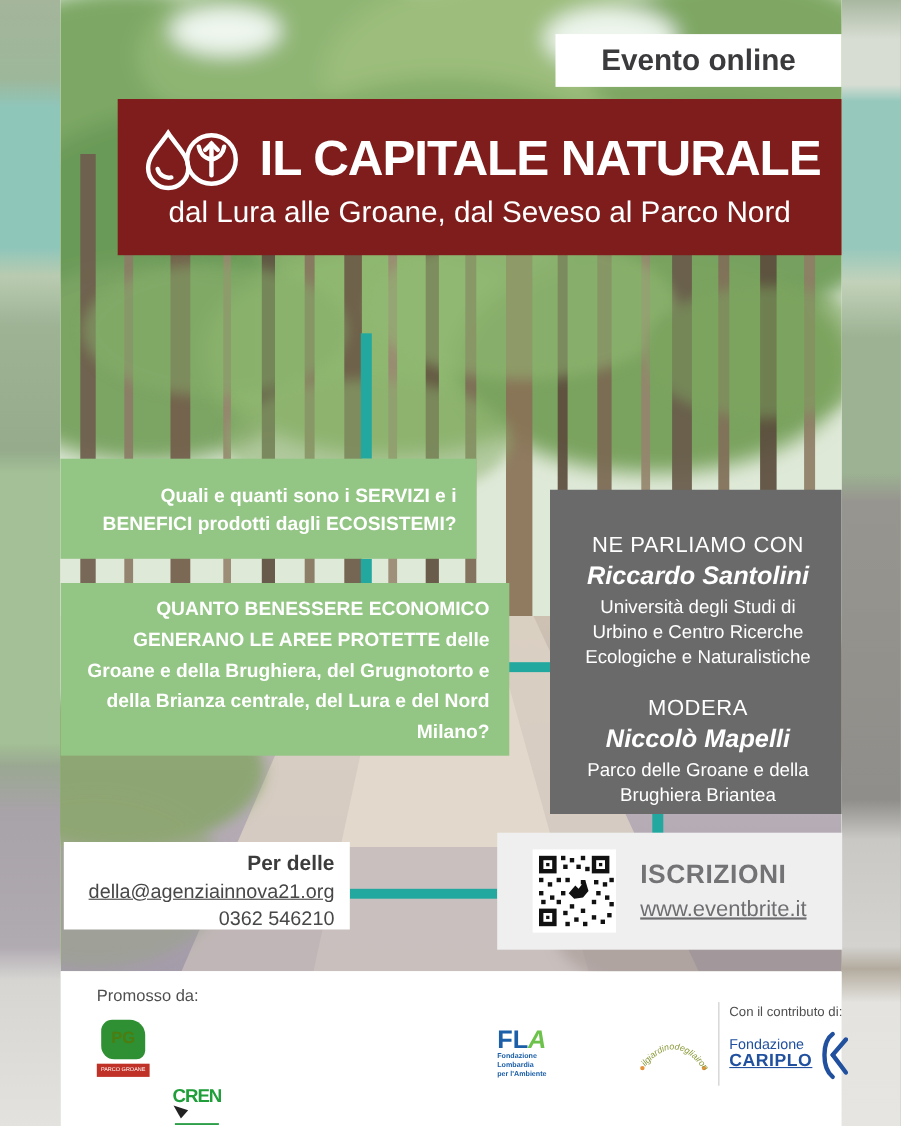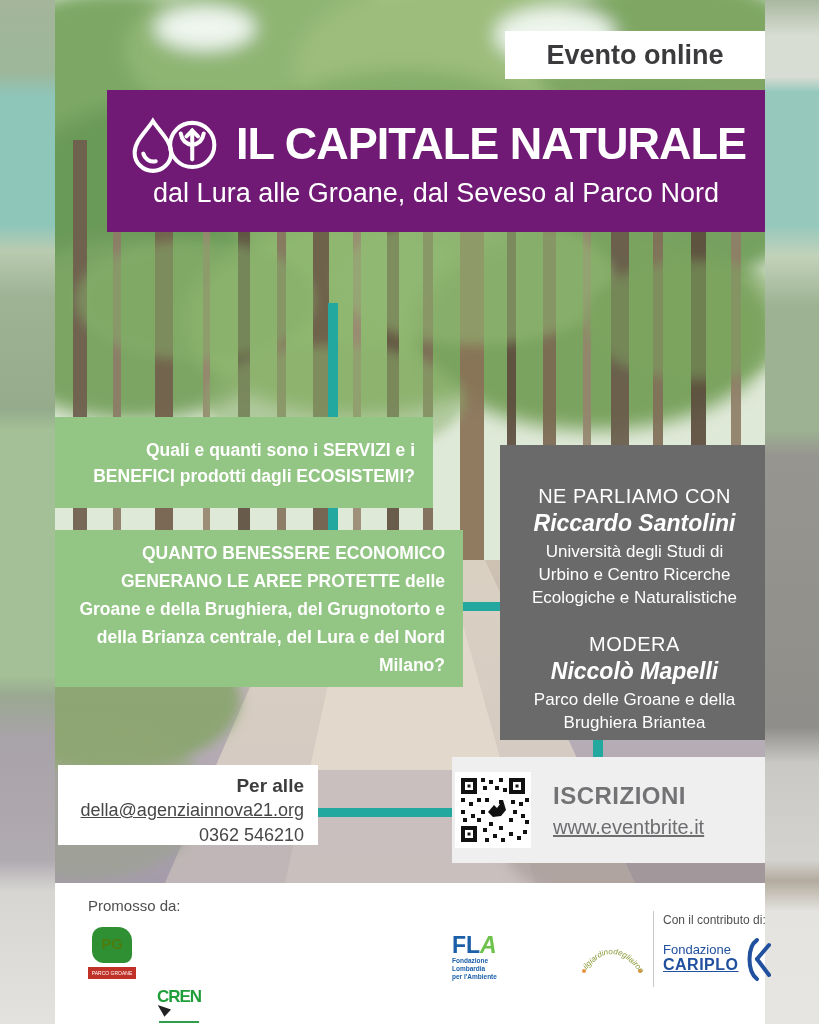--- a/index.html
+++ b/index.html
@@ -12,21 +12,21 @@
     #d6d5d2 87%,#e3e2de 100%);}
   .blur-strip.right{left:765px;width:54px;background:linear-gradient(to bottom,
     #a8b8a0 0%,#d8ddd3 3.5%,#d8ddd3 7.5%,#96c8bc 9%,#96c8bc 22%,#c2d2ba 25%,
     #9cb292 30%,#9cb292 42%,#97958f 44.5%,#8f8e8a 71%,#c9c8c5 74.5%,
     #d4d3d0 84%,#b3ab9e 86%,#e4e3df 89%,#e6e5e1 100%);}
   .poster{position:absolute;left:55px;top:0;width:710px;height:1024px;background:#fff;}
   .photo{position:absolute;left:0;top:0;width:710px;height:883px;}
   .badge{position:absolute;left:450px;top:31px;width:260px;height:48px;background:#ffffff;
          display:flex;align-items:center;justify-content:center;
          font-weight:bold;font-size:27px;color:#3b3b3d;}
-  .banner{position:absolute;left:52px;top:90px;width:658px;height:142px;background:#701a75;
+  .banner{position:absolute;left:52px;top:90px;width:658px;height:142px;background:#7f1d1d;
           display:flex;flex-direction:column;align-items:center;justify-content:center;color:#fff;}
   .banner-row{display:flex;align-items:center;gap:14px;}
   .banner-title{font-size:45px;font-weight:bold;letter-spacing:-1px;white-space:nowrap;}
   .banner-sub{font-size:27px;margin-top:4px;white-space:nowrap;}
   .datebar{position:absolute;left:52px;top:253px;width:658px;height:50px;background:#ffffff;
            display:flex;align-items:center;justify-content:center;
            font-size:31px;font-weight:bold;color:#2aa89d;}
   .conn{position:absolute;background:#23a8a0;}
   .c-v1{left:273px;top:303px;width:10px;height:114px;}
   .c-v2{left:273px;top:508px;width:10px;height:22px;}
@@ -43,21 +43,21 @@
   .gp-head{font-size:20px;letter-spacing:.5px;}
   .gp-name{font-size:23px;font-weight:bold;font-style:italic;margin-top:2px;}
   .gp-affil{font-size:17px;line-height:23px;margin-top:3px;}
   .gp-gap{height:24px;}
   .perinfo{position:absolute;left:3px;top:765px;width:260px;height:80px;background:#fff;
            box-sizing:border-box;padding:8px 14px;text-align:right;color:#474747;}
   .pi-head{font-size:19px;font-weight:bold;color:#3c3c3c;line-height:25px;}
   .pi-mail{font-size:18px;line-height:25px;text-decoration:underline;color:#474747;display:block;}
   .pi-phone{font-size:18px;line-height:25px;}
   .iscr{position:absolute;left:397px;top:757px;width:313px;height:106px;background:#efeff0;
-        display:flex;align-items:center;box-sizing:border-box;padding-left:3px;}
+        display:flex;align-items:center;box-sizing:border-box;padding-left:32px;}
   .iscr-text{margin-left:22px;}
   .iscr-head{font-size:24px;font-weight:bold;color:#737376;letter-spacing:.5px;}
   .iscr-url{font-size:20px;color:#6e6e71;text-decoration:underline;margin-top:6px;display:block;}
   .footer{position:absolute;left:0;top:883px;width:710px;height:141px;background:#ffffff;}
   .promo-label{position:absolute;left:33px;top:14px;font-size:15px;color:#4f4f4f;}
   .contrib-label{position:absolute;left:608px;top:30px;font-size:12px;color:#4f4f4f;white-space:nowrap;}
   .divider{position:absolute;left:598px;top:28px;width:1px;height:76px;background:#c9c9c9;}
   .logo{position:absolute;}
   .cariplo{position:absolute;left:608px;top:60px;width:102px;color:#20509e;}
   .cariplo .l1{font-size:13px;line-height:14px;}
@@ -196,21 +196,21 @@
       <div class="gp-head">NE PARLIAMO CON</div>
       <div class="gp-name">Riccardo Santolini</div>
       <div class="gp-affil">Università degli Studi di Urbino e Centro Ricerche Ecologiche e Naturalistiche</div>
       <div class="gp-gap"></div>
       <div class="gp-head">MODERA</div>
       <div class="gp-name">Niccolò Mapelli</div>
       <div class="gp-affil">Parco delle Groane e della Brughiera Briantea</div>
     </div>
 
     <div class="perinfo">
-      <div class="pi-head">Per alle</div>
+      <div class="pi-head">Per delle</div>
       <a class="pi-mail">della@agenziainnova21.org</a>
       <div class="pi-phone">0362 546210</div>
     </div>
 
     <div class="iscr">
       <svg width="76" height="76" viewBox="0 0 76 76">
         <rect x="0" y="0" width="76" height="76" fill="#ffffff"></rect>
         <g fill="#111111">
           <rect x="6" y="6" width="16" height="16"></rect>
           <rect x="54" y="6" width="16" height="16"></rect>

